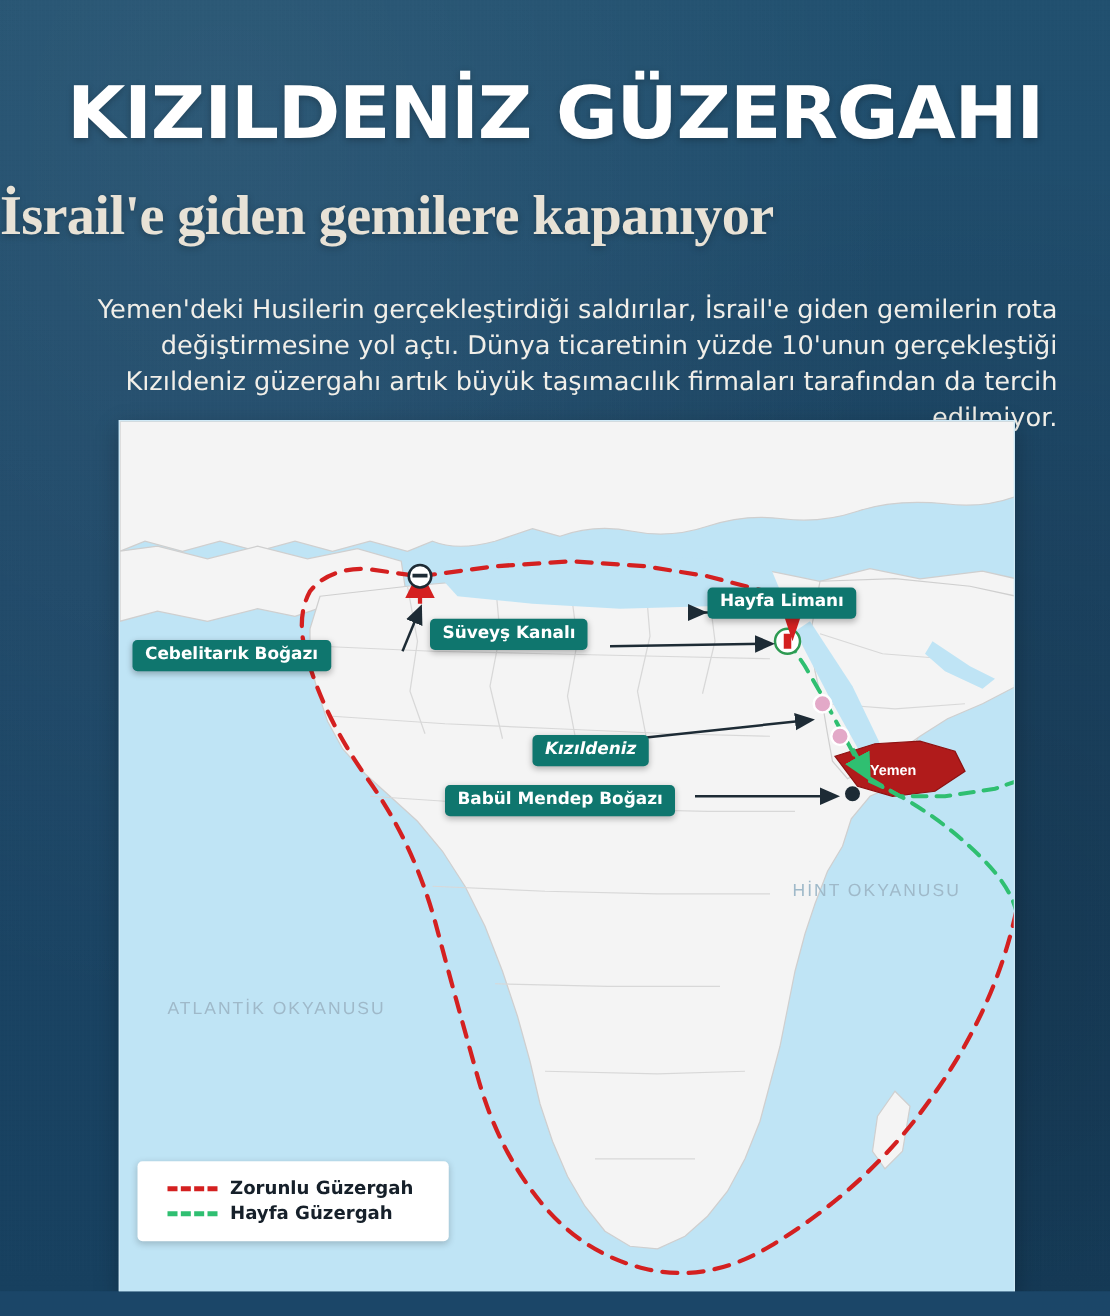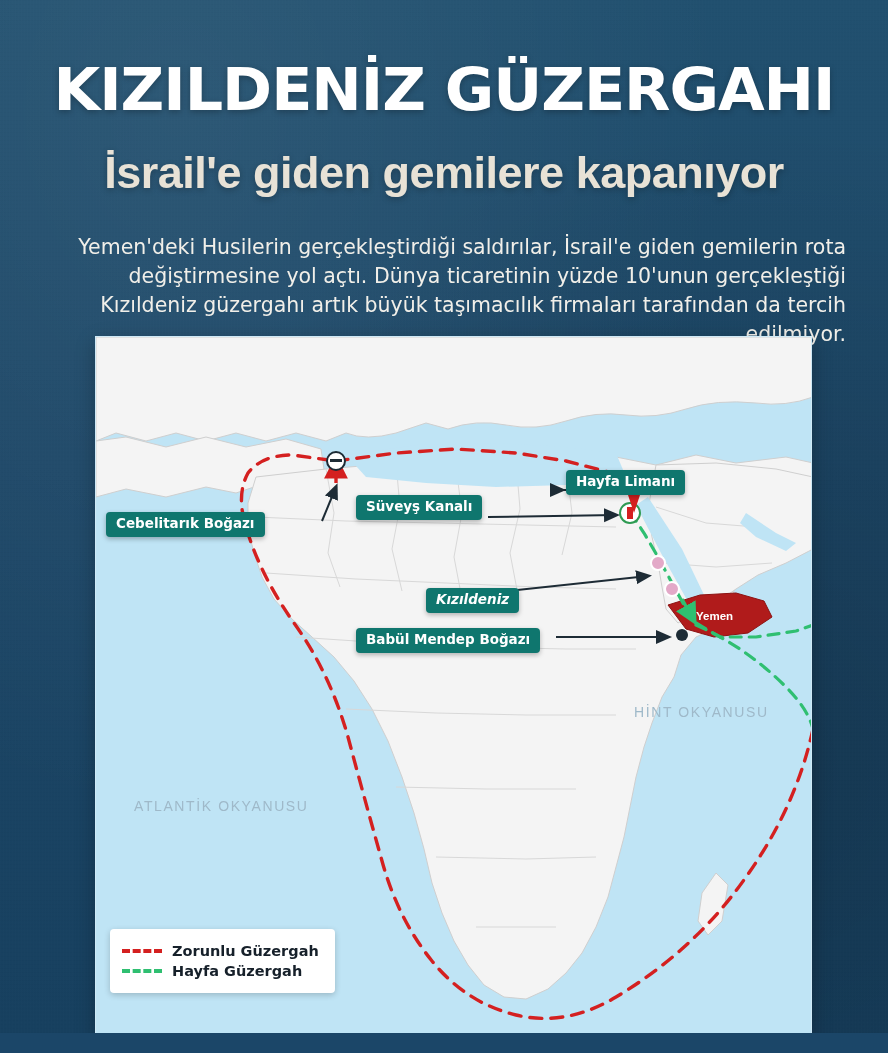--- a/index.html
+++ b/index.html
@@ -37,23 +37,23 @@
     font-family: "DejaVu Sans", sans-serif;
     font-weight: 700;
     font-size: 58px;
     letter-spacing: -1px;
     line-height: 1.02;
     transform: scaleX(1.04);
     text-shadow: 0 2px 6px rgba(0,0,0,.25);
   }
   .subhead {
     position: absolute; left: 0; right: 0; top: 112px;
-    text-align: center;
+    text-align: left;
     color: #e8e2d6;
-    font-family: Liberation Sans, sans-serif;
+    font-family: Liberation Serif, serif;
     font-weight: 700;
     font-size: 45px;
     letter-spacing: -0.5px;
     line-height: 1.05;
     text-shadow: 0 2px 6px rgba(0,0,0,.25);
   }
   .deck {
     position: absolute; left: 42px; right: 42px; top: 212px;
     text-align: right;
     color: #f1efe9;
@@ -109,21 +109,21 @@
   #legend {
     position: absolute;
     left: 14px; bottom: 42px;
     background: #ffffff;
     border-radius: 4px;
     padding: 10px 16px 10px 12px;
     box-shadow: 0 2px 6px rgba(0,0,0,.2);
   }
   .legend-row {
     display: flex; align-items: center;
-    margin: 4px 0;
+    margin: 4px 12px;
   }
   .legend-label {
     font-family: "DejaVu Sans", sans-serif;
     font-weight: 700;
     font-size: 14.5px;
     color: #16202a;
     margin-left: 10px;
   }
   .dashline { width: 40px; height: 0; border-top: 4px dashed; }
 </style>
@@ -261,21 +261,21 @@
           <path d="M336,262 L552,239" marker-end="url(#arrowBlack)"></path>
           <path d="M460,300 L572,300" marker-end="url(#arrowBlack)"></path>
         </g>
 
         <text class="ocean-label" x="38" y="474">ATLANTİK OKYANUSU</text>
         <text class="ocean-label" x="538" y="380">HİNT OKYANUSU</text>
       </g>
     </svg>
 
     <div class="callout" style="left:10px; top:175px;">Cebelitarık Boğazı</div>
-    <div class="callout" style="left:260px; top:158px;">Süveyş Kanalı</div>
+    <div class="callout" style="left:248px; top:158px;">Süveyş Kanalı</div>
     <div class="callout" style="left:470px; top:133px;">Hayfa Limanı</div>
     <div class="callout" style="left:330px; top:251px;font-style:italic;">Kızıldeniz</div>
     <div class="callout" style="left:260px; top:291px;">Babül Mendep Boğazı</div>
 
     <div id="legend">
       <div class="legend-row">
         <span class="dashline" style="border-color:#d42020;"></span>
         <span class="legend-label">Zorunlu Güzergah</span>
       </div>
       <div class="legend-row">

